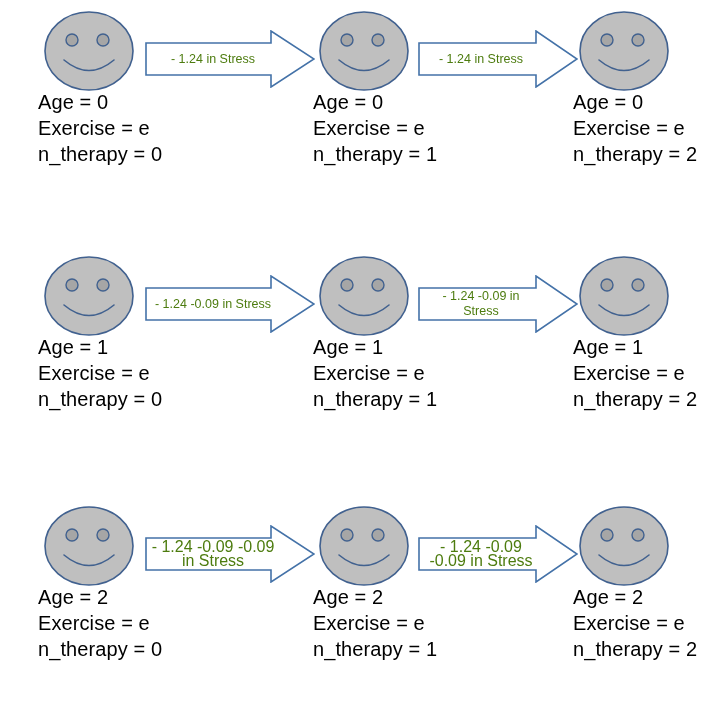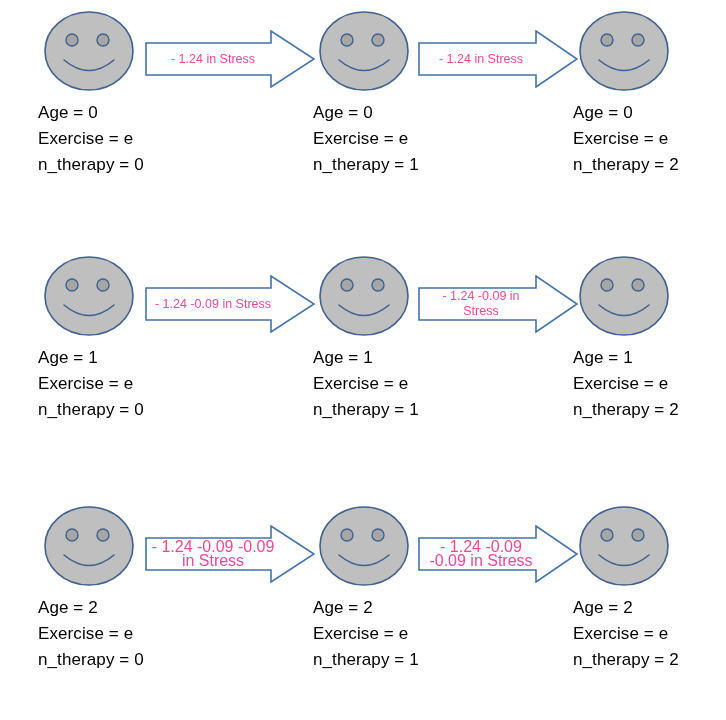--- a/index.html
+++ b/index.html
@@ -51,24 +51,24 @@
   }
   .face-svg {
     display: block;
     width: 92px;
     height: 86px;
     overflow: visible;
   }
 
   .label-block {
     position: absolute;
-    top: 92px;
+    top: 81px;
     left: 0;
     width: 180px;
-    font-size: 17px;
+    font-size: 20px;
     line-height: 26px;
     letter-spacing: 0.1px;
     white-space: nowrap;
   }
   .label-line { display: block; }
 
   
   .arrow {
     position: absolute;
     top: 22px;
@@ -89,21 +89,21 @@
     top: 0;
     left: 6px;
     right: 40px;
     height: 100%;
     display: flex;
     align-items: center;
     justify-content: center;
     text-align: center;
     font-size: 12.5px;
     line-height: 15px;
-    color: #ec4899;
+    color: #4d7c0f;
     pointer-events: none;
   }
   .row-2 .arrow-label { font-size: 16px; line-height: 14px; }
 </style>
 </head>
 <body>
 
 <div id="diagram">
 
   <div class="row row-0">

